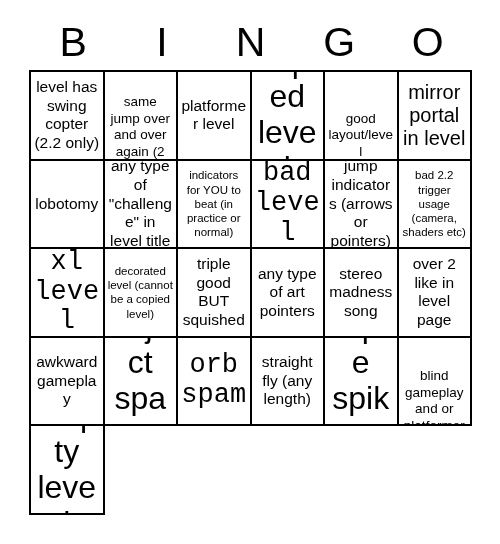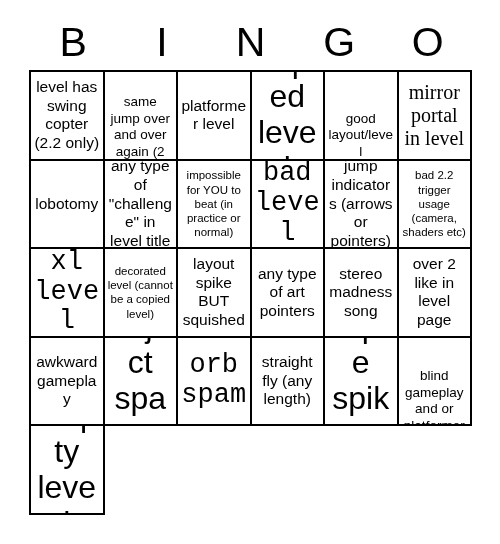--- a/index.html
+++ b/index.html
@@ -78,21 +78,21 @@
     width: 100%;
     line-height: 1.16;
     color: #000000;
     word-wrap: break-word;
     white-space: pre-line;
   }
 
   
   .size-xxl .cell-text { font-size: 27px; line-height: 1.10; font-family: Liberation Mono, monospace; }
   .size-xl  .cell-text { font-size: 32px; line-height: 1.12; }
-  .size-l   .cell-text { font-size: 20px; line-height: 1.14; font-family: Liberation Serif, serif; }
+  .size-l   .cell-text { font-size: 20px; line-height: 1.14; }
   .size-m   .cell-text { font-size: 15.5px; line-height: 1.20; }
   .size-s   .cell-text { font-size: 13.5px; line-height: 1.22; margin-top: 40px; }
   .size-xs  .cell-text { font-size: 11.5px; line-height: 1.24; }
 </style>
 </head>
 <body>
 
 <div id="bingo-card">
 
   <div id="header-row">
@@ -123,39 +123,39 @@
       <div class="bingo-cell size-l">
         <span class="cell-text">mirror portal in level</span>
       </div>
       <div class="bingo-cell size-m">
         <span class="cell-text">lobotomy</span>
       </div>
       <div class="bingo-cell size-m">
         <span class="cell-text">any type of "challenge" in level title</span>
       </div>
       <div class="bingo-cell size-xs">
-        <span class="cell-text">impossible for YOU to beat (in practice or normal)</span>
+        <span class="cell-text">indicators for YOU to beat (in practice or normal)</span>
       </div>
       <div class="bingo-cell size-xxl">
         <span class="cell-text">bad level</span>
       </div>
       <div class="bingo-cell size-m">
         <span class="cell-text">jump indicators (arrows or pointers)</span>
       </div>
       <div class="bingo-cell size-xs">
         <span class="cell-text">bad 2.2 trigger usage (camera, shaders etc)</span>
       </div>
       <div class="bingo-cell size-xxl">
         <span class="cell-text">xl level</span>
       </div>
       <div class="bingo-cell size-xs">
         <span class="cell-text">decorated level (cannot be a copied level)</span>
       </div>
       <div class="bingo-cell size-m">
-        <span class="cell-text">layout spike BUT squished</span>
+        <span class="cell-text">triple good BUT squished</span>
       </div>
       <div class="bingo-cell size-m">
         <span class="cell-text">any type of art pointers</span>
       </div>
       <div class="bingo-cell size-m">
         <span class="cell-text">stereo madness song</span>
       </div>
       <div class="bingo-cell size-m">
         <span class="cell-text">over 2 like in level page</span>
       </div>

